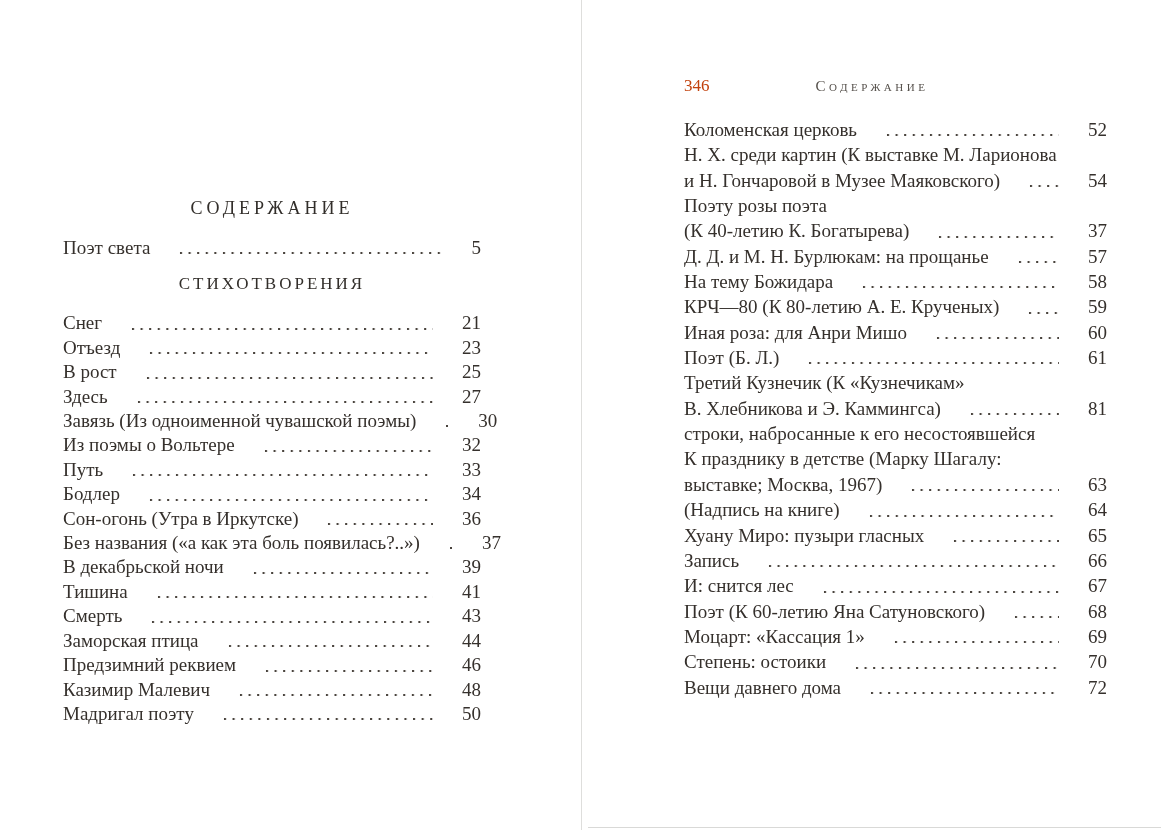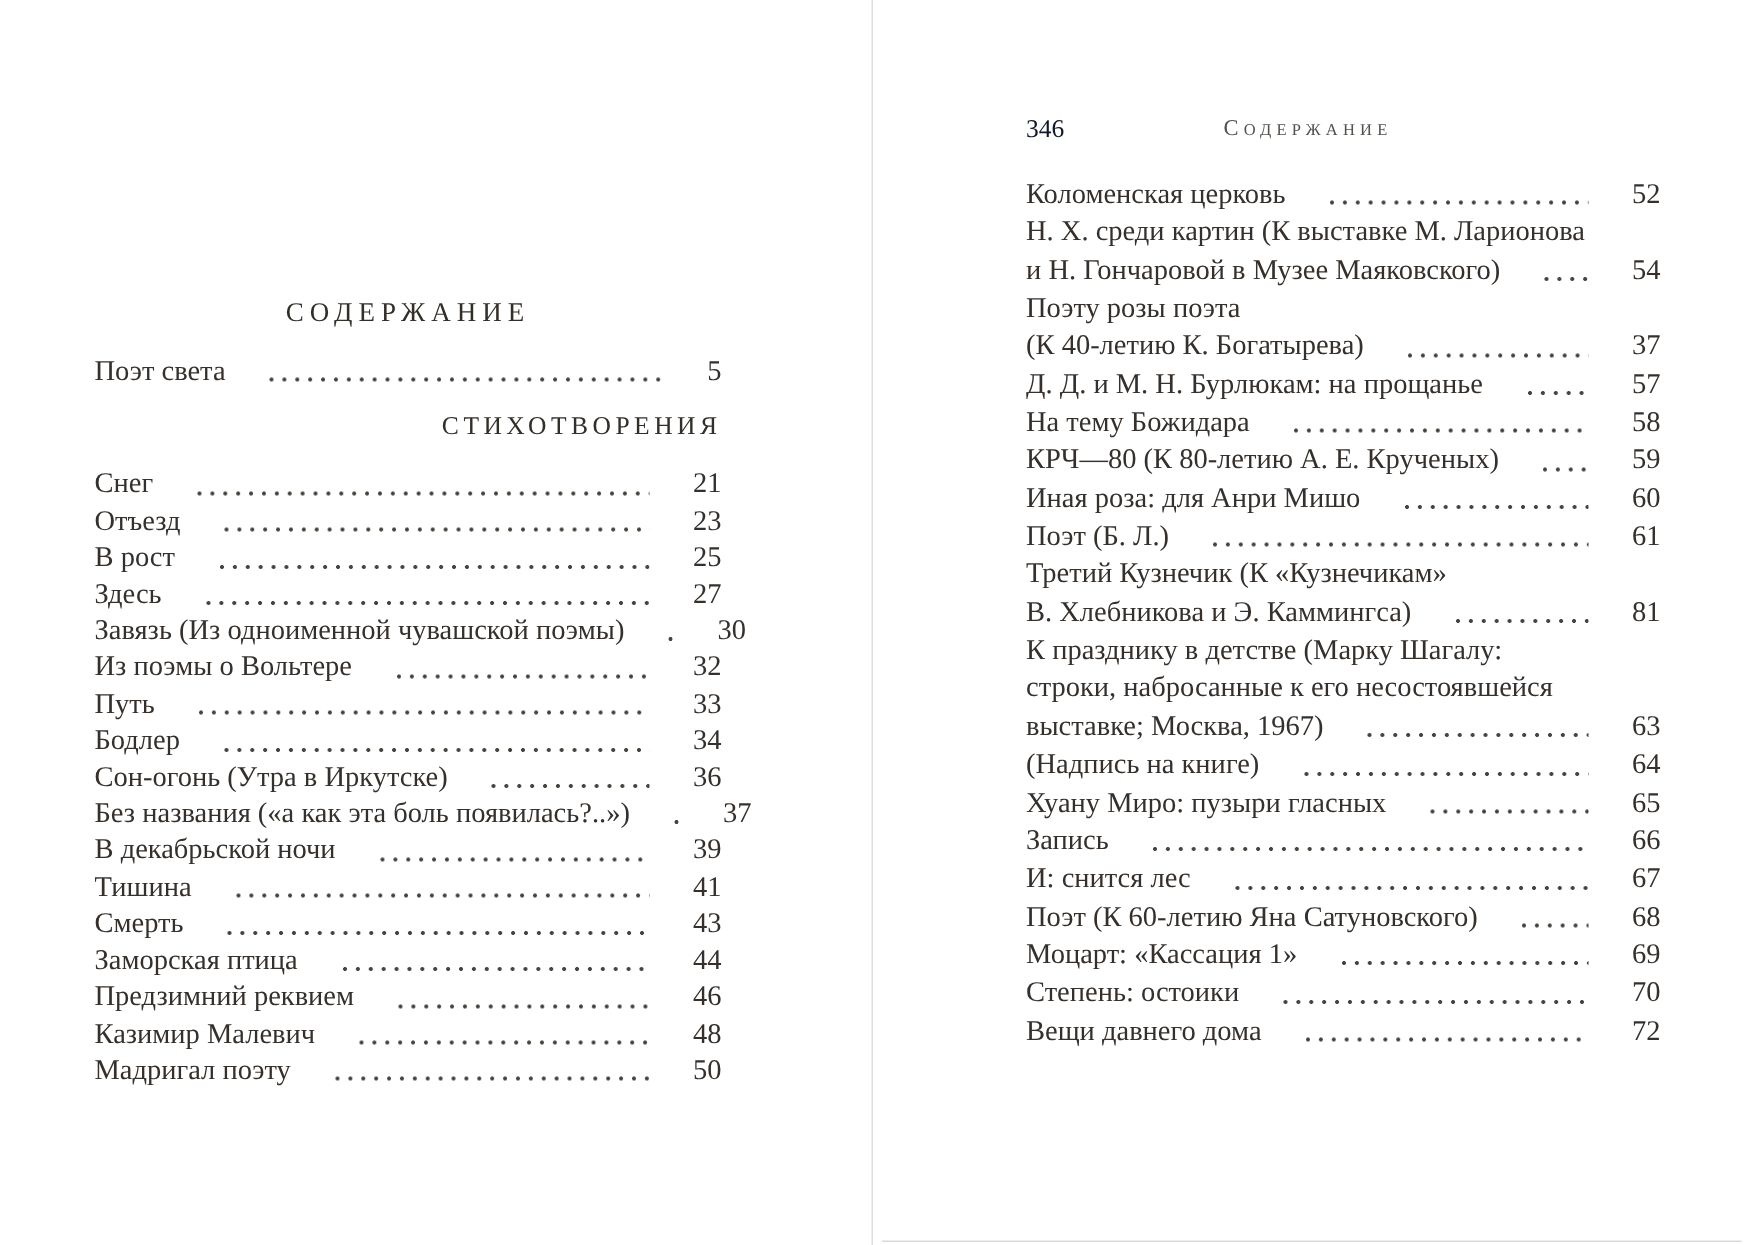--- a/index.html
+++ b/index.html
@@ -49,39 +49,39 @@
     letter-spacing: 4px;
     text-align: center;
     color: #322e2a;
   }
   .toc-section-title {
     margin: 12px 0 15px 0;
     font-size: 17px;
     line-height: 24px;
     font-weight: 400;
     letter-spacing: 3px;
-    text-align: right;
+    text-align: center;
     color: #322e2a;
   }
 
   
   .right-header {
     position: absolute;
     left: 592px;
     top: 76px;
     width: 560px;
     height: 22px;
   }
   .folio {
     position: absolute;
     left: 92px;
     top: 0;
     font-size: 17px;
     line-height: 20px;
-    color: #0f172a;
+    color: #c2410c;
   }
   .running-title {
     display: block;
     width: 100%;
     text-align: center;
     font-size: 15px;
     line-height: 20px;
     font-variant: small-caps;
     letter-spacing: 3.5px;
     color: #55504b;
@@ -295,24 +295,24 @@
         </div>
         <div class="toc-row">
           <span class="toc-title-text">Третий Кузнечик (К «Кузнечикам»</span>
         </div>
         <div class="toc-row">
           <span class="toc-title-text">В. Хлебникова и Э. Каммингса)</span>
           <span class="leader"></span>
           <span class="toc-page-num">81</span>
         </div>
         <div class="toc-row">
+          <span class="toc-title-text">строки, набросанные к его несостоявшейся</span>
+        </div>
+        <div class="toc-row">
           <span class="toc-title-text">К празднику в детстве (Марку Шагалу:</span>
-        </div>
-        <div class="toc-row">
-          <span class="toc-title-text">строки, набросанные к его несостоявшейся</span>
         </div>
         <div class="toc-row">
           <span class="toc-title-text">выставке; Москва, 1967)</span>
           <span class="leader"></span>
           <span class="toc-page-num">63</span>
         </div>
         <div class="toc-row">
           <span class="toc-title-text">(Надпись на книге)</span>
           <span class="leader"></span>
           <span class="toc-page-num">64</span>

